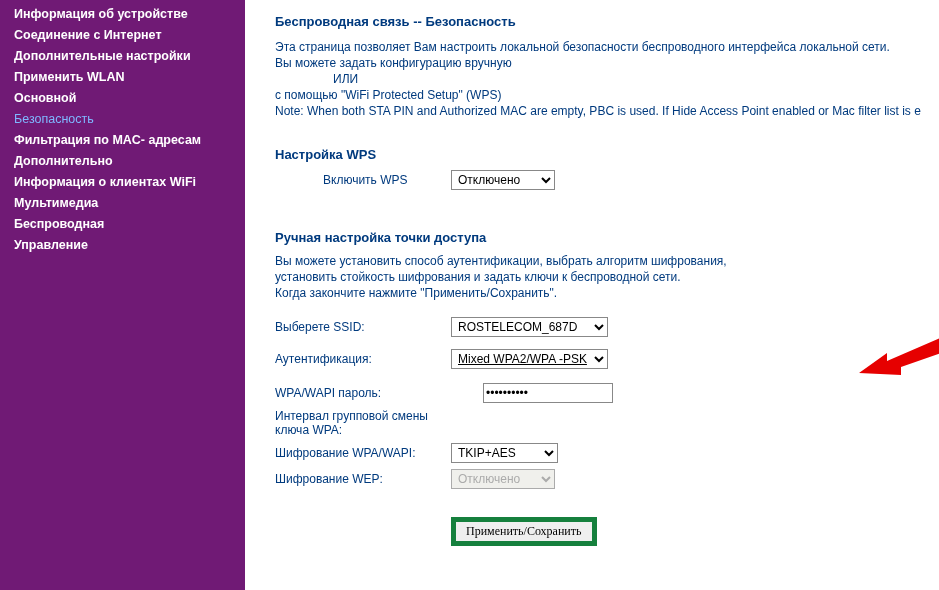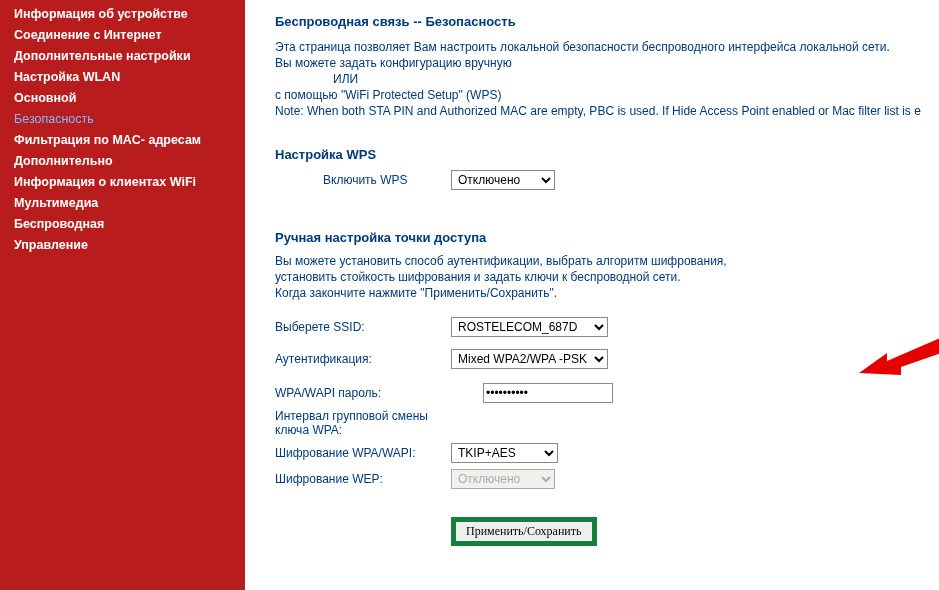--- a/index.html
+++ b/index.html
@@ -14,21 +14,21 @@
       position: relative;
     }
     .layout {
       display: flex;
       width: 100%;
       height: 100%;
     }
     
     .sidebar {
       width: 245px;
-      background: #b91c1c;
+      background: #701a75;
       color: #fff;
       padding-top: 4px;
       flex-shrink: 0;
     }
     .sidebar ul { list-style: none; }
     .sidebar li {
       padding: 3px 0 3px 14px;
       font-weight: bold;
       font-size: 12.5px;
       line-height: 15px;
@@ -132,21 +132,21 @@
 </head>
 <body>
 
 <div class="layout">
 
   <div class="sidebar">
     <ul>
       <li><a>Информация об устройстве</a></li>
       <li><a>Соединение с Интернет</a></li>
       <li><a>Дополнительные настройки</a></li>
-      <li><a>Настройка WLAN</a></li>
+      <li><a>Применить WLAN</a></li>
       <ul class="sub">
         <li><a>Основной</a></li>
         <li class="active"><a>Безопасность</a></li>
         <li><a>Фильтрация по MAC- адресам</a></li>
         <li><a>Дополнительно</a></li>
         <li><a>Информация о клиентах WiFi</a></li>
       </ul>
       <li><a>Мультимедиа</a></li>
       <li><a>Беспроводная</a></li>
       <li><a>Управление</a></li>
@@ -179,21 +179,21 @@
 
     <div class="form-row">
       <div class="form-label">Выберете SSID:</div>
       <select style="width:157px;">
         <option>ROSTELECOM_687D</option>
       </select>
     </div>
 
     <div class="form-row" style="margin-top:12px;">
       <div class="form-label">Аутентификация:</div>
-      <select style="width:157px;">
+      <select style="width:157px;text-decoration:underline;">
         <option>Mixed WPA2/WPA -PSK</option>
       </select>
     </div>
 
     <div class="form-row" style="margin-top:14px;gap:32px;">
       <div class="form-label">WPA/WAPI пароль:</div>
       <input type="text" class="password-field" value="••••••••••" style="">
     </div>
 
     <div class="form-row">

